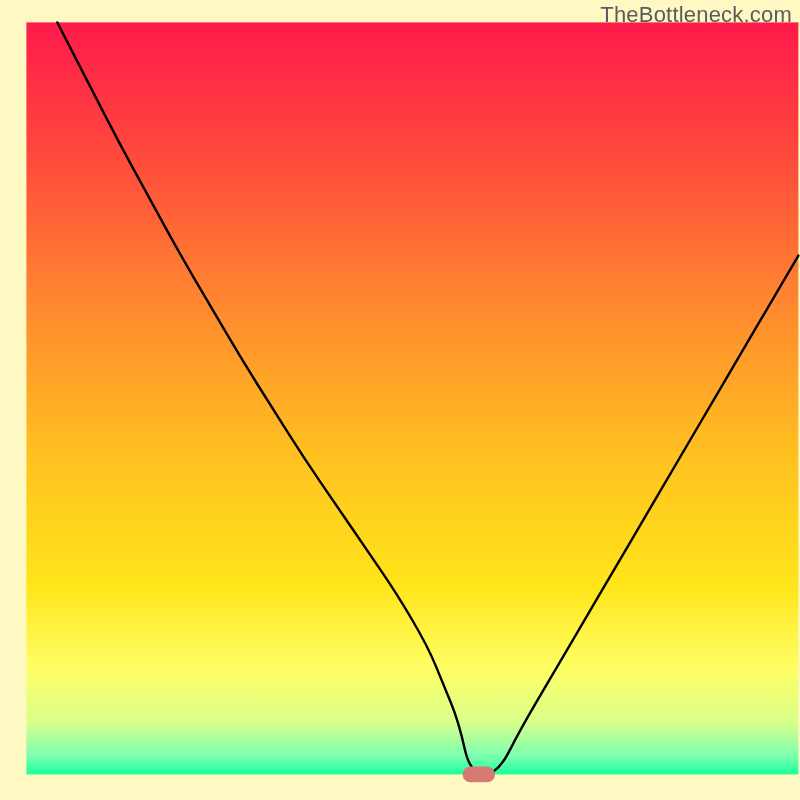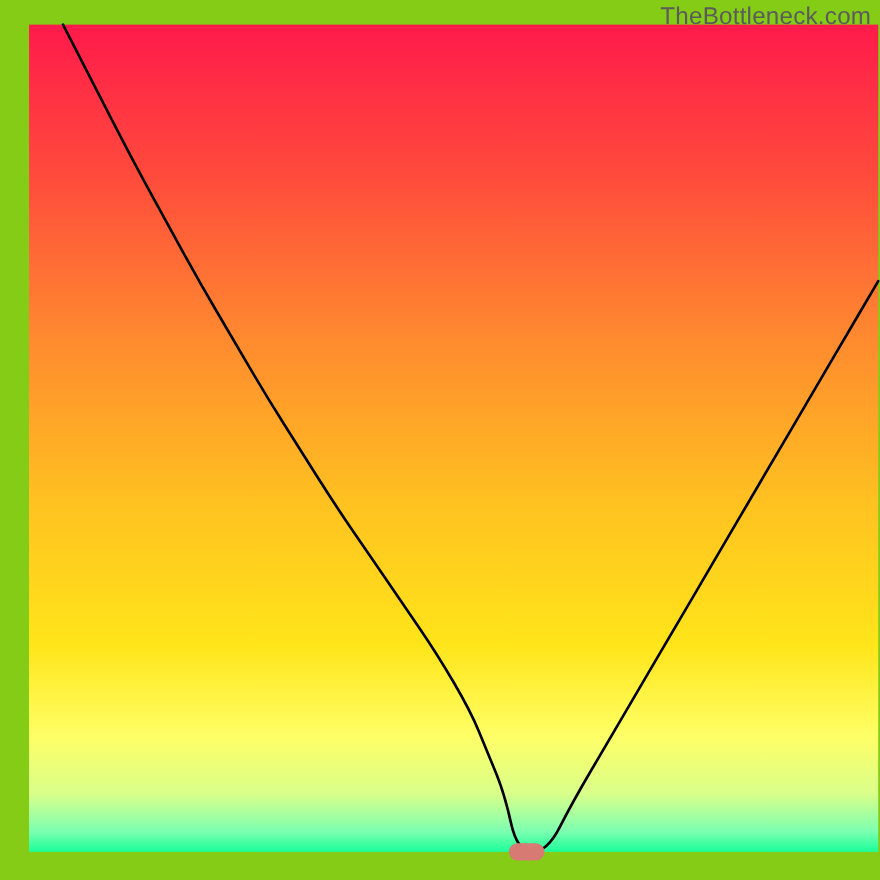--- a/index.html
+++ b/index.html
@@ -8,21 +8,21 @@
     width: 800px;
     height: 800px;
     overflow: hidden;
     background: #000;
     font-family: Arial, Helvetica, sans-serif;
   }
   .frame {
     position: relative;
     width: 800px;
     height: 800px;
-    background: #84cc16;
+    background: #fef9c3;
   }
   .watermark {
     position: absolute;
     top: 2px;
     right: 8px;
     font-size: 22px;
     font-weight: 500;
     color: #5b5b5b;
     letter-spacing: 0.2px;
     z-index: 10;

